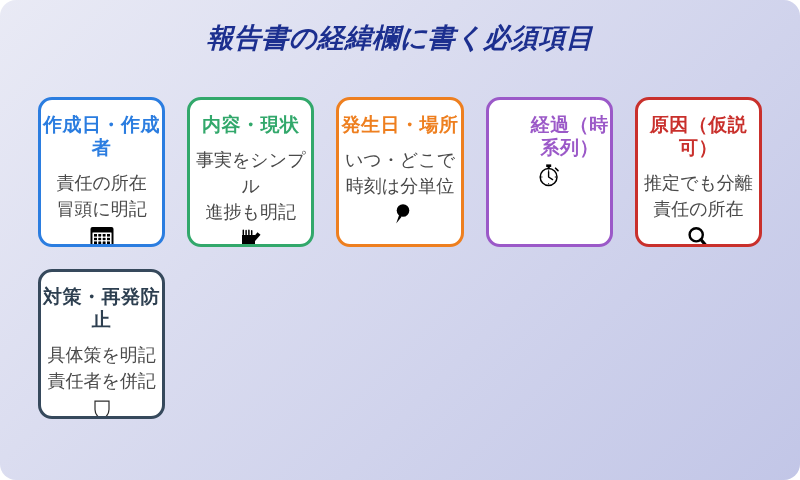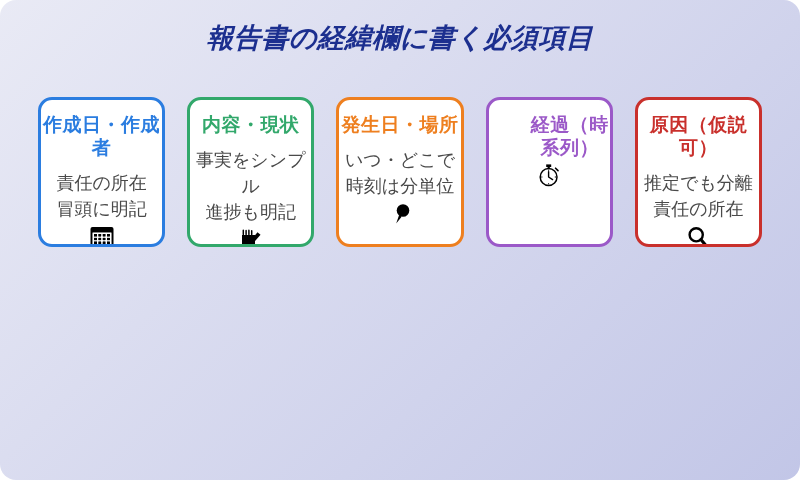--- a/index.html
+++ b/index.html
@@ -192,15 +192,25 @@
       <div class="card-body">推定でも分離
 責任の所在</div>
       <div class="card-icon">
         <svg width="26" height="26" viewBox="0 0 26 26" aria-hidden="true">
           <circle cx="11.2" cy="10.8" r="6.6" fill="none" stroke="#111" stroke-width="2.4"></circle>
           <path d="M15.9 15.6 L22.4 23.2" stroke="#111" stroke-width="3.1" stroke-linecap="round"></path>
         </svg>
       </div>
     </div>
 
+    <div class="card c-slate">
+      <div class="card-title">対策・再発防止</div>
+      <div class="card-body">具体策を明記
+責任者を併記</div>
+      <div class="card-icon">
+        <svg width="26" height="26" viewBox="0 0 26 26" aria-hidden="true">
+          <path d="M6 5.2 h14 v8.4 c0 5.2 -4.2 8.6 -7 9.6 c-2.8 -1 -7 -4.4 -7 -9.6 Z" fill="none" stroke="#444" stroke-width="1.2"></path>
+        </svg>
+      </div>
+    </div>
 
   </div>
 </div>
 
 </body></html>

